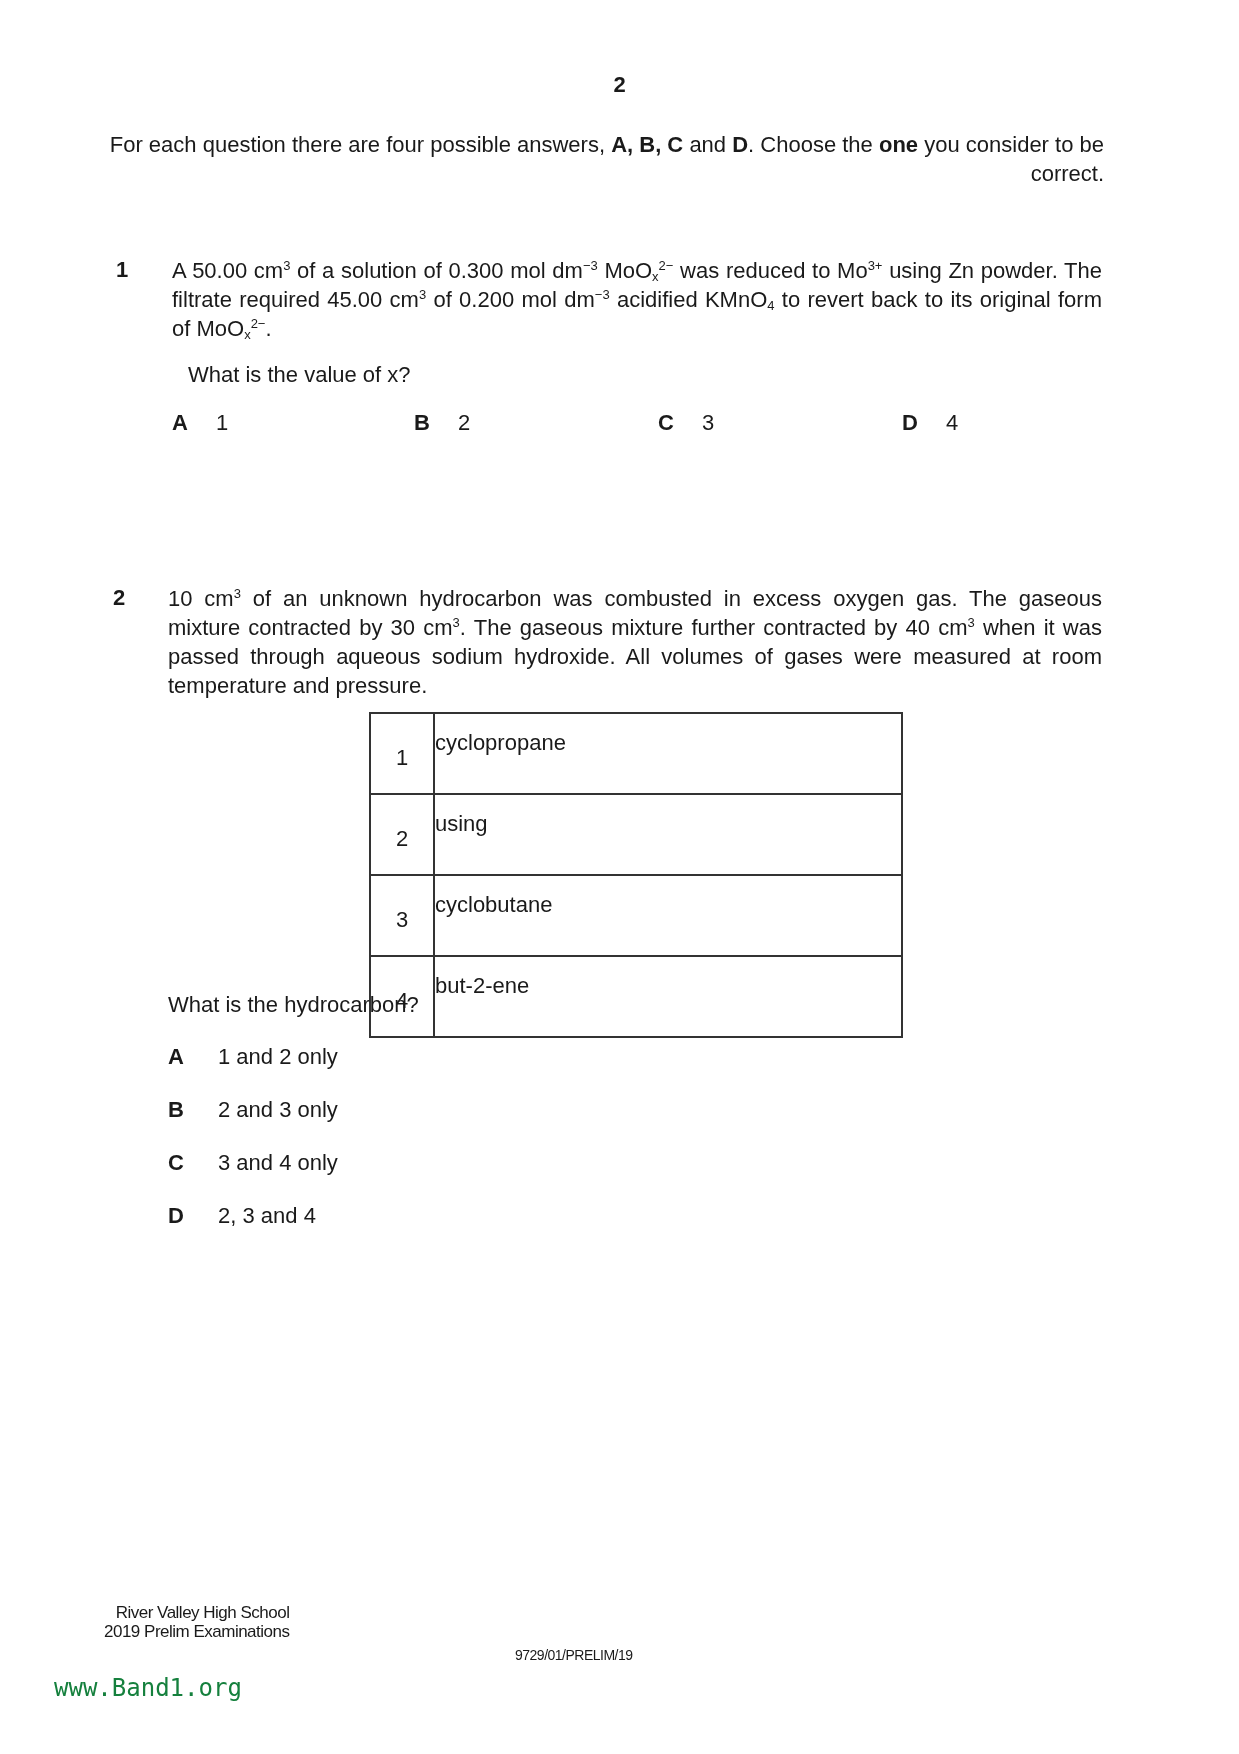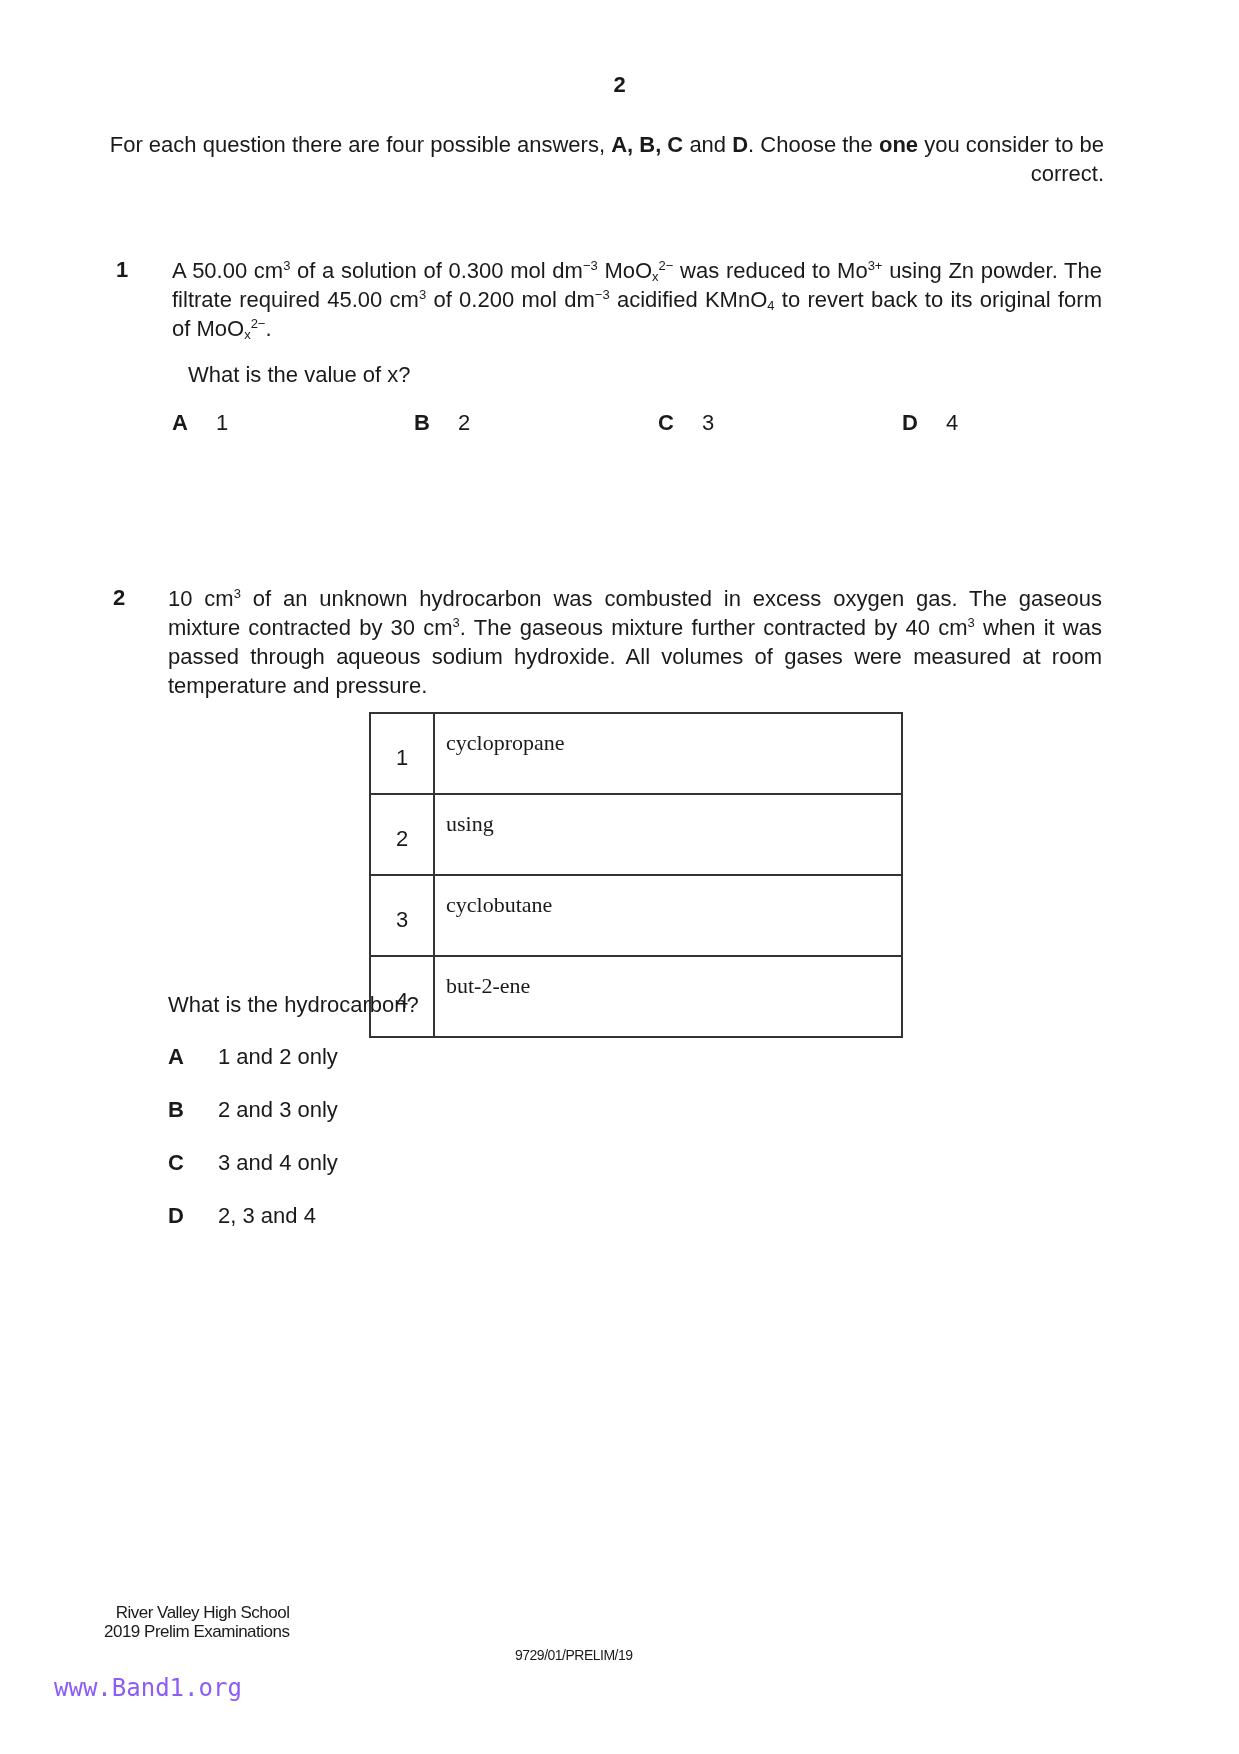--- a/index.html
+++ b/index.html
@@ -17,26 +17,26 @@
     .opt-letter { font-weight: bold; font-size: 22px; }
     .opt-value { font-size: 22px; }
     .q1-options { left: 172px; top: 410px; width: 860px; height: 30px; }
     .q1-opt { position: absolute; top: 0; display: flex; gap: 28px; }
     table.hc {
       position: absolute; left: 369px; top: 712px; width: 534px;
       border-collapse: collapse; font-size: 22px;
     }
     table.hc td { border: 2px solid #333; height: 63px; padding: 0; }
     table.hc td.num { width: 62px; text-align: center; vertical-align: middle; padding-top: 8px; }
-    table.hc td.name { padding-left: 11px; vertical-align: top; padding-top: 16px; font-family: Liberation Serif, serif; }
+    table.hc td.name { vertical-align: top; padding-top: 16px; }
     .q2-opt { position: absolute; left: 168px; display: flex; font-size: 22px; }
     .q2-opt .opt-letter { width: 50px; }
     .footer-left { left: 104px; top: 1603px; font-size: 17px; line-height: 19px; letter-spacing: -0.5px; }
     .footer-center { left: 515px; top: 1603px; font-size: 14px; letter-spacing: -0.5px; margin-top: 44px; }
-    .watermark { left: 54px; top: 1674px; font-family: "DejaVu Sans Mono", monospace; font-size: 24px; color: #8b5cf6; }
+    .watermark { left: 54px; top: 1674px; font-family: "DejaVu Sans Mono", monospace; font-size: 24px; color: #15803d; }
   </style>
 </head>
 <body>
 
 <div class="abs page-num">2</div>
 
 <div class="abs intro"><span>For each question there are four possible answers, </span><b>A, B, C</b><span> and </span><b>D</b><span>. Choose the </span><b>one</b><span> you consider to be correct.</span></div>
 
 <div class="abs qnum" style="left:116px; top:257px;">1</div>
 <div class="abs qtext" style="left:172px; top:256px; width:930px;"><span>A 50.00 cm</span><sup>3</sup><span> of a solution of 0.300 mol dm</span><sup>−3</sup><span> MoO</span><sub>x</sub><sup>2−</sup><span> was reduced to Mo</span><sup>3+</sup><span> using Zn powder. The filtrate required 45.00 cm</span><sup>3</sup><span> of 0.200 mol dm</span><sup>−3</sup><span> acidified KMnO</span><sub>4</sub><span> to revert back to its original form of MoO</span><sub>x</sub><sup>2−</sup><span>.</span></div>

